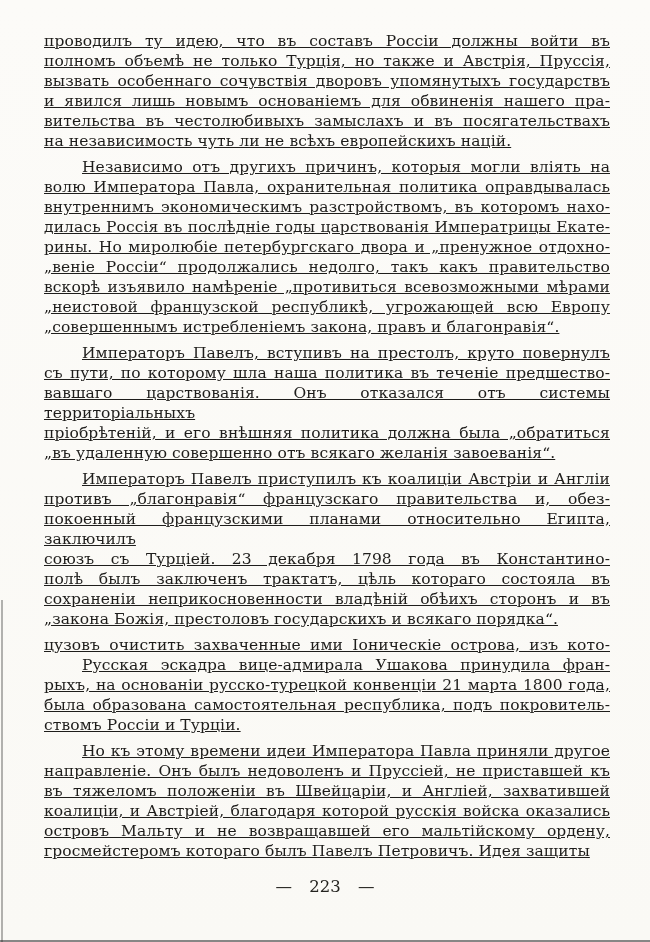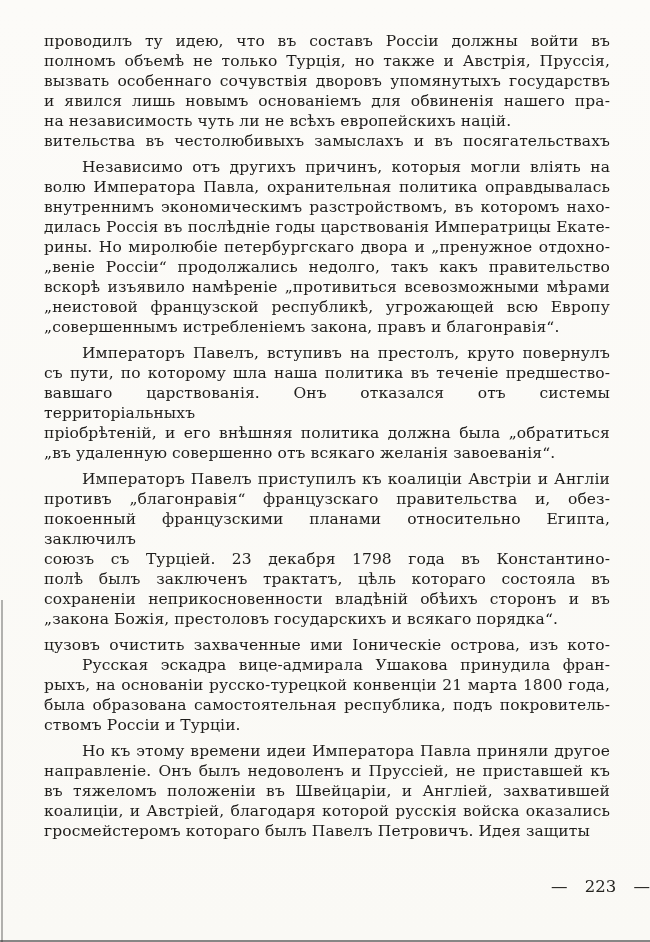--- a/index.html
+++ b/index.html
@@ -32,48 +32,49 @@
     font-size: 15.5px;
     line-height: 20px;
     letter-spacing: 0.1px;
   }
   .para { margin-bottom: 6px; }
   .para:last-child { margin-bottom: 11px; }
   .line {
     text-align: justify;
     text-align-last: justify;
     white-space: normal;
+    text-decoration: underline;
   }
   .line.last {
     text-align: justify;
     text-align-last: left;
   }
   .line.indent { text-indent: 38px; }
   .page-footer {
     position: absolute;
     left: 0; right: 0;
     top: 877px;
-    text-align: right;
+    text-align: center;
     font-size: 16.5px;
     word-spacing: 12px;
     color: #24231f;
   }
 </style>
 </head>
 <body>
 
 <div class="page">
   <div class="text-block">
       <div class="para">
         <div class="line">проводилъ ту идею, что въ составъ Россіи должны войти въ</div>
         <div class="line">полномъ объемѣ не только Турція, но также и Австрія, Пруссія,</div>
         <div class="line">вызвать особеннаго сочувствія дворовъ упомянутыхъ государствъ</div>
         <div class="line">и явился лишь новымъ основаніемъ для обвиненія нашего пра-</div>
+        <div class="line">вительства въ честолюбивыхъ замыслахъ и въ посягательствахъ</div>
         <div class="line last">на независимость чуть ли не всѣхъ европейскихъ націй.</div>
-        <div class="line">вительства въ честолюбивыхъ замыслахъ и въ посягательствахъ</div>
       </div>
       <div class="para">
         <div class="line indent">Независимо отъ другихъ причинъ, которыя могли вліять на</div>
         <div class="line">волю Императора Павла, охранительная политика оправдывалась</div>
         <div class="line">внутреннимъ экономическимъ разстройствомъ, въ которомъ нахо-</div>
         <div class="line">дилась Россія въ послѣдніе годы царствованія Императрицы Екате-</div>
         <div class="line">рины. Но миролюбіе петербургскаго двора и „пренужное отдохно-</div>
         <div class="line">„веніе Россіи“ продолжались недолго, такъ какъ правительство</div>
         <div class="line">вскорѣ изъявило намѣреніе „противиться всевозможными мѣрами</div>
         <div class="line">„неистовой французской республикѣ, угрожающей всю Европу</div>
@@ -100,19 +101,20 @@
         <div class="line indent">Русская эскадра вице-адмирала Ушакова принудила фран-</div>
         <div class="line">рыхъ, на основаніи русско-турецкой конвенціи 21 марта 1800 года,</div>
         <div class="line">была образована самостоятельная республика, подъ покровитель-</div>
         <div class="line last">ствомъ Россіи и Турціи.</div>
       </div>
       <div class="para">
         <div class="line indent">Но къ этому времени идеи Императора Павла приняли другое</div>
         <div class="line">направленіе. Онъ былъ недоволенъ и Пруссіей, не приставшей къ</div>
         <div class="line">въ тяжеломъ положеніи въ Швейцаріи, и Англіей, захватившей</div>
         <div class="line">коалиціи, и Австріей, благодаря которой русскія войска оказались</div>
+        <div class="line">островъ Мальту и не возвращавшей его мальтійскому ордену,</div>
         <div class="line last">гросмейстеромъ котораго былъ Павелъ Петровичъ. Идея защиты</div>
       </div>
     </div>
   <div class="page-footer">— 223 —</div>
   <div class="scan-edge-left"></div>
   <div class="scan-edge-bottom"></div>
 </div>
 
 </body></html>

